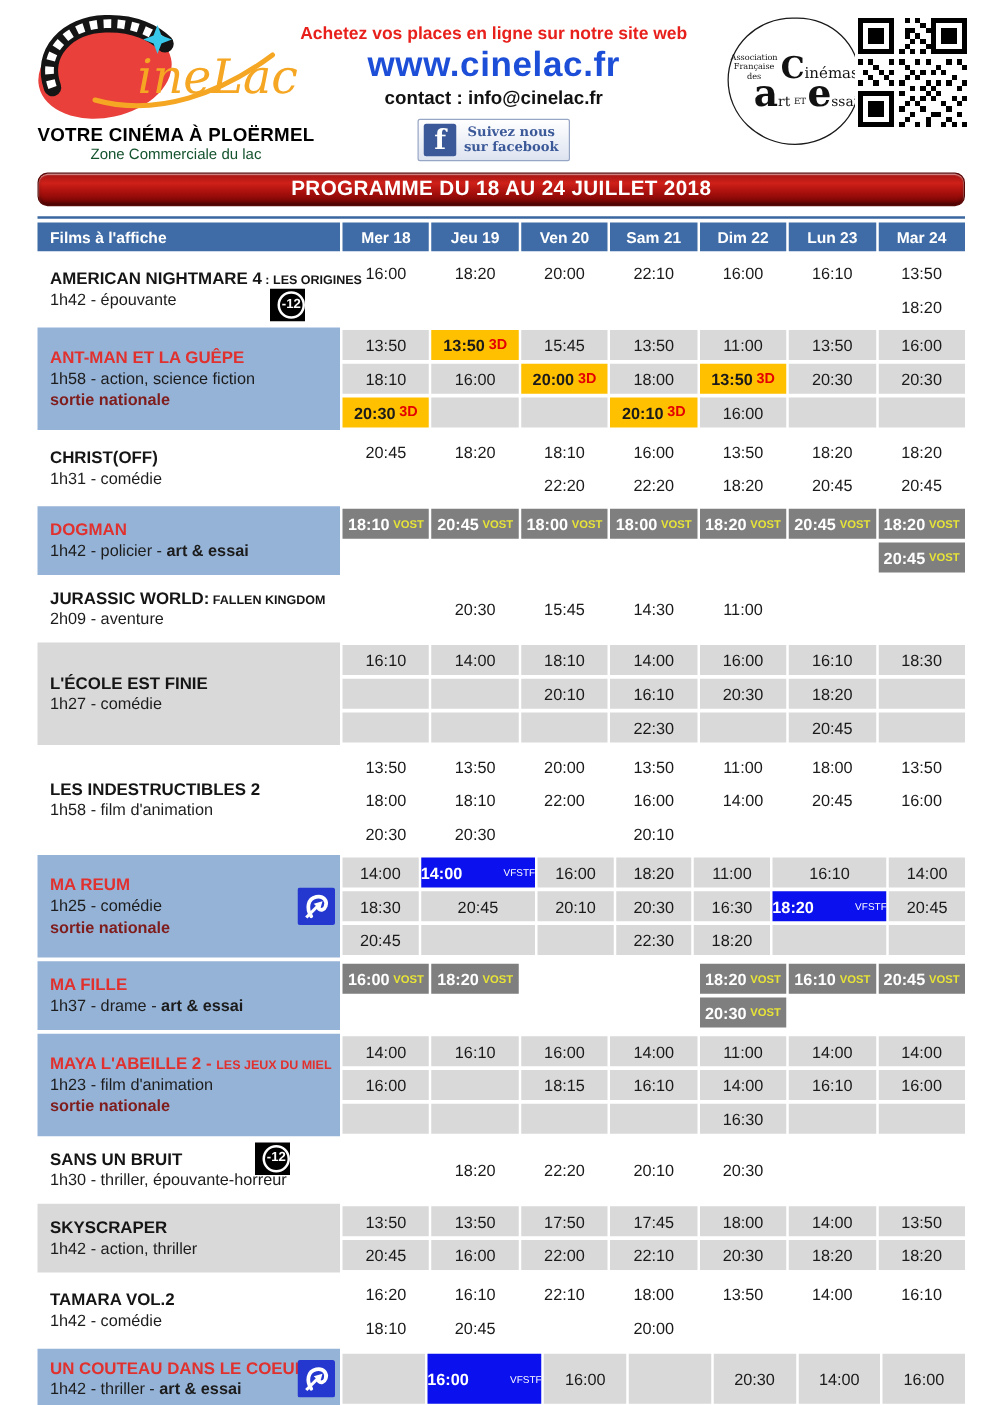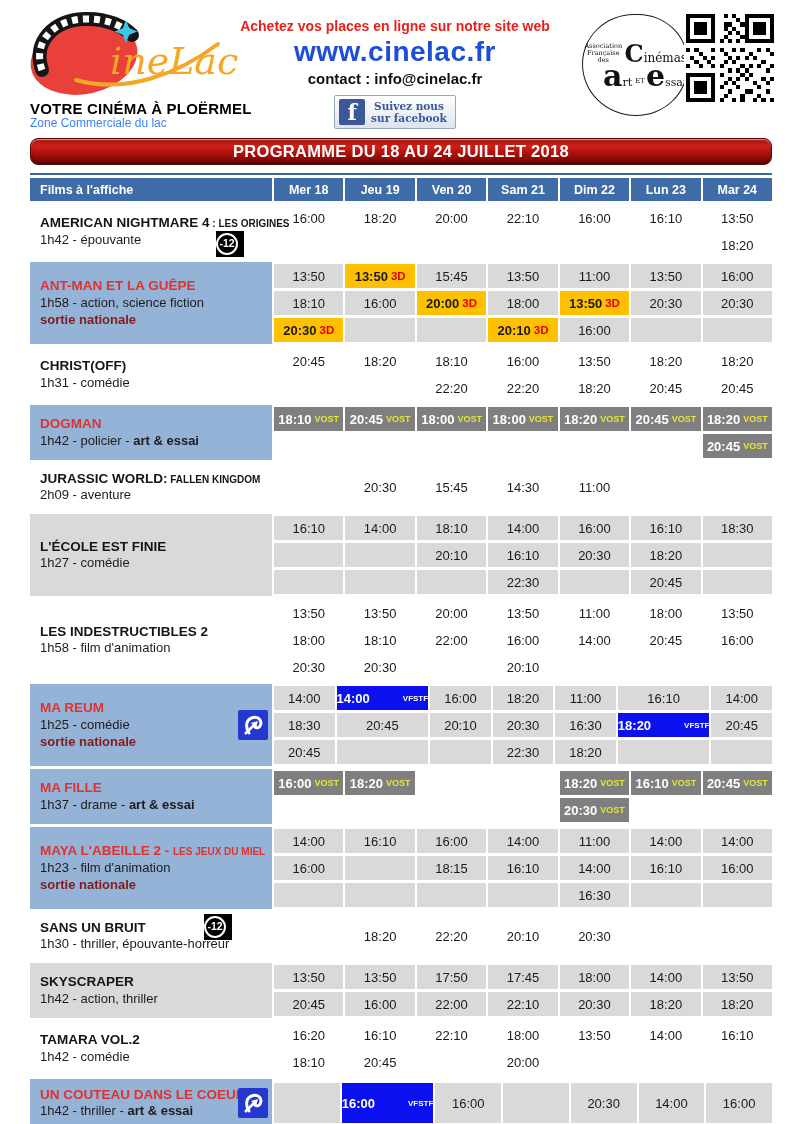--- a/index.html
+++ b/index.html
@@ -4,21 +4,21 @@
 <style>
   html,body{margin:0;padding:0;background:#fff;}
   .sheet{width:802px;height:1124px;position:relative;background:#fff;
          font-family:"Liberation Sans",sans-serif;overflow:hidden;}
 
   
   .hdr{position:relative;height:138px;}
   .logo-wrap{position:absolute;left:26px;top:10px;width:215px;}
   .venue{position:absolute;left:30px;top:100px;line-height:1.15;}
   .venue .vt{font-weight:bold;font-size:15px;color:#000000;letter-spacing:.2px;}
-  .venue .vs{font-size:12px;color:#3b82f6;}
+  .venue .vs{font-size:12px;color:#14532d;text-align:center;}
   .midcol{position:absolute;left:228px;top:18px;width:334px;text-align:center;}
   .tagline{color:#e8201c;font-weight:bold;font-size:14px;}
   .website{color:#1d4ed8;font-weight:bold;font-size:28px;letter-spacing:.5px;margin-top:2px;cursor:pointer;}
   .contact{color:#111;font-weight:bold;font-size:15px;margin-top:2px;}
   .fb{display:inline-flex;align-items:center;gap:6px;margin-top:8px;padding:3px 8px 3px 4px;
       border:1px solid #98a6c6;border-radius:2px;background:linear-gradient(#ffffff,#dde3f0);cursor:pointer;}
   .fb .fsq{width:26px;height:26px;background:#3b5998;color:#fff;border-radius:2px;
            font-family:"DejaVu Serif",serif;font-weight:bold;font-size:22px;line-height:26px;text-align:center;}
   .fb .ftxt{font-family:"DejaVu Serif",serif;font-weight:bold;font-size:10.5px;color:#3b5998;line-height:1.15;}
   .ae{position:absolute;left:582px;top:14px;width:104px;height:100px;border:1.6px solid #1a1a1a;
@@ -67,25 +67,25 @@
         font-size:13px;color:#1a1a1a;}
   .band.tallslot .slot{height:40px;}
   .t-gray{background:#d9d9d9;}
   .t-gold{background:#ffc000;font-weight:bold;}
   .t-gold .tag{color:#e40000;font-weight:bold;font-size:11.5px;}
   .t-vost{background:#7f7f7f;}
   .t-vost .time{color:#fff;font-weight:bold;}
   .t-vost .tag{color:#e7e437;font-weight:bold;font-size:9px;}
   .t-vfstf{background:#0a10ee;}
   .t-vfstf .time{color:#fff;font-weight:bold;}
-  .t-vfstf .tag{color:#fff;font-weight:bold;font-size:8px;padding-left:30px;}
+  .t-vfstf .tag{color:#fff;font-weight:normal;font-size:8px;padding-left:30px;}
 
   
   .badge{position:absolute;}
-  .badge.rating{width:28px;height:26px;background:#000;display:flex;align-items:center;justify-content:flex-start;}
+  .badge.rating{width:28px;height:26px;background:#000;display:flex;align-items:center;justify-content:flex-end;}
   .badge.rating span{min-width:18px;height:18px;border:2px solid #fff;border-radius:50%;
         color:#fff;font-weight:bold;font-size:10.5px;display:flex;align-items:center;justify-content:center;}
   .badge.hearing{width:30px;height:30px;right:4px;top:50%;transform:translateY(-50%);}
   .band[data-film="american-nightmare-4"] .badge.rating{right:28px;bottom:2px;}
   .band[data-film="sans-un-bruit"] .badge.rating{right:40px;top:2px;}
 </style>
 </head>
 <body>
 
 <div class="sheet">

